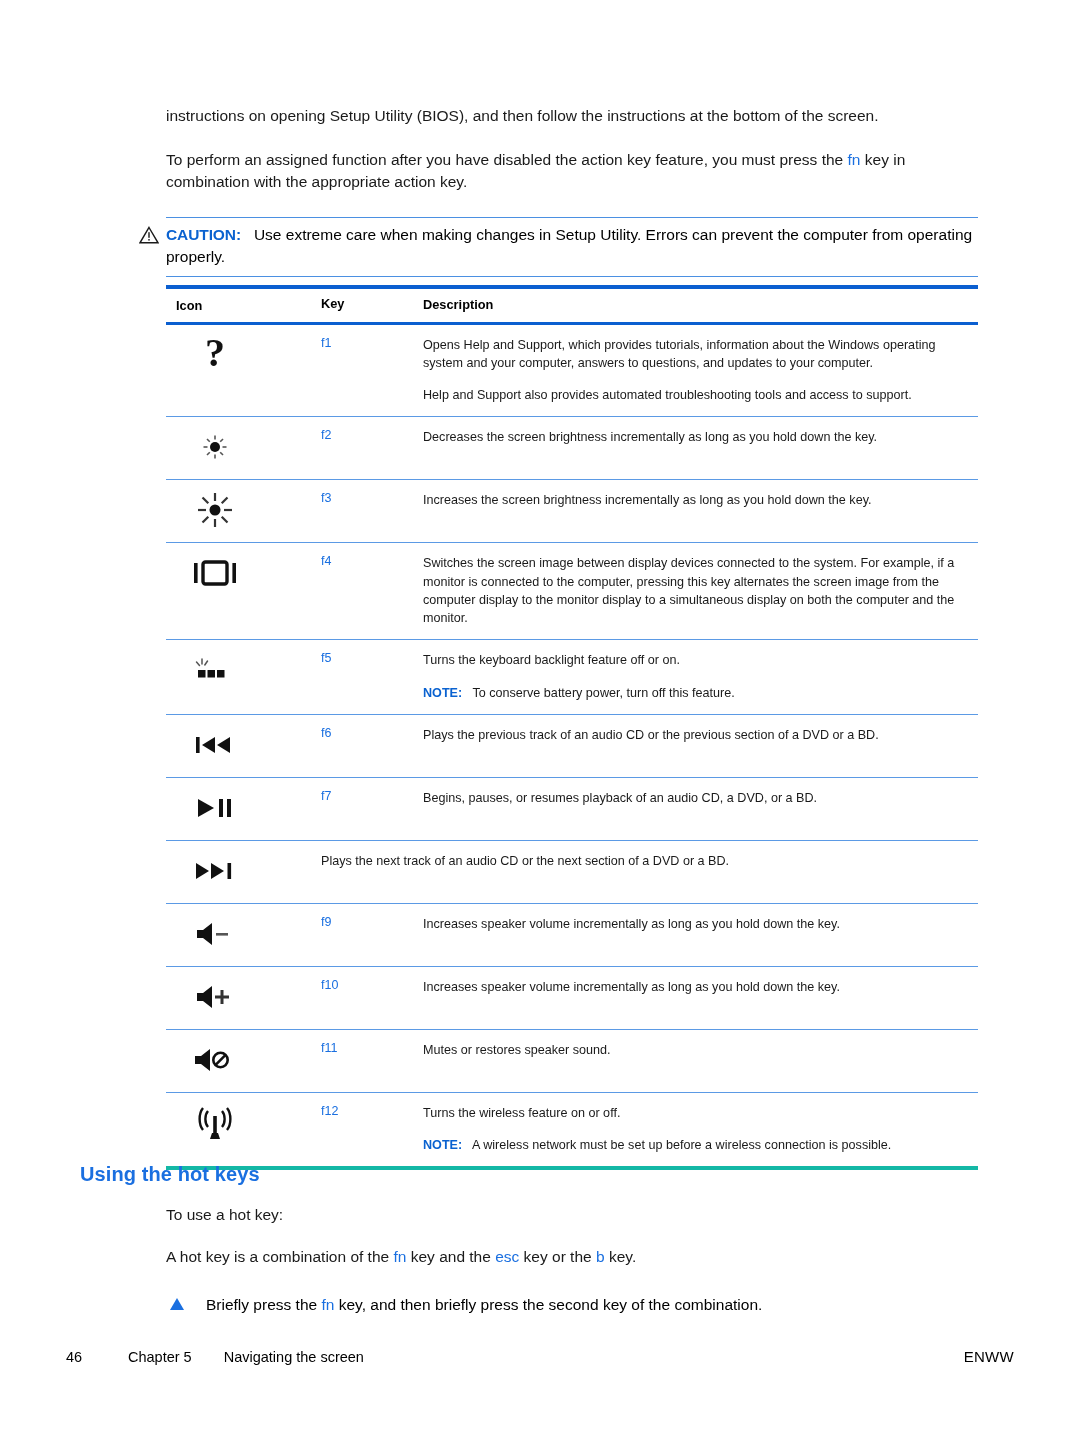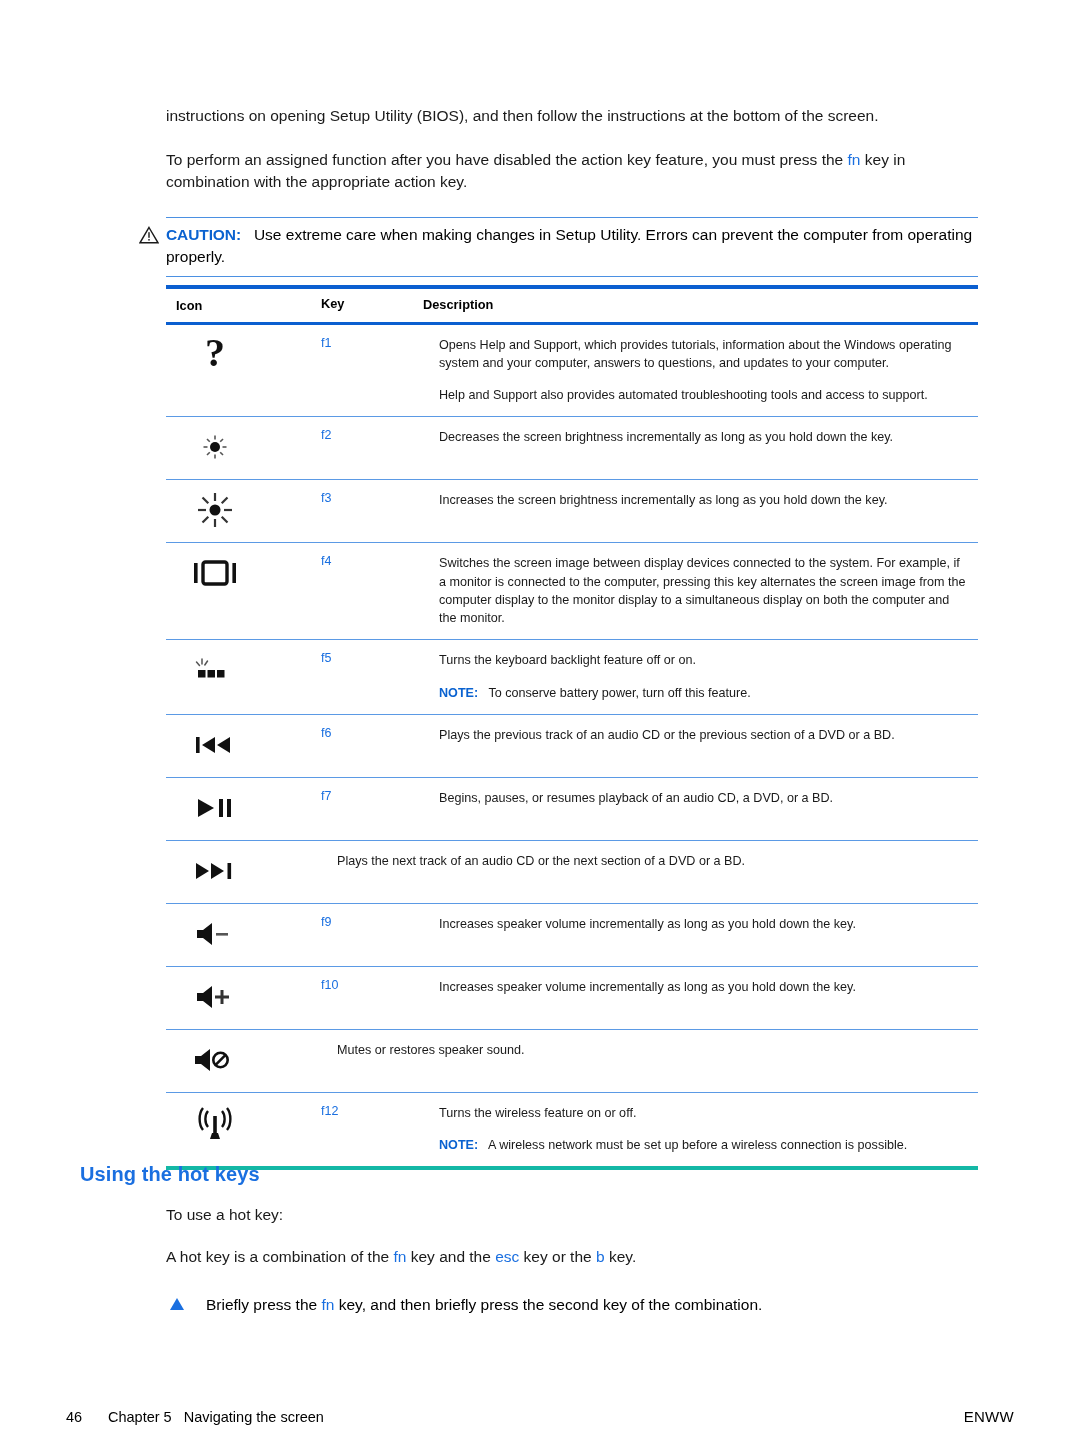--- a/index.html
+++ b/index.html
@@ -117,21 +117,21 @@
     font-weight: bold;
     font-size: 12.8px;
     color: #000;
     padding-top: 7px;
     padding-bottom: 7px;
   }
   .ktrow.header .c-icon {
     align-items: center;
     padding-left: 10px;
   }
-  .desc-p { margin: 0 0 0 16px; }
+  .desc-p { margin: 0 0 0 0; }
   .desc-p + .desc-p { margin-top: 14px; }
   .note-label {
     color: #0a62d0;
     font-weight: bold;
   }
 
   .iconbox {
     width: 62px;
     height: 44px;
     display: flex;
@@ -174,25 +174,26 @@
     width: 0; height: 0;
     border-left: 7px solid transparent;
     border-right: 7px solid transparent;
     border-bottom: 12px solid #1a6fe0;
   }
 
   
   .footer {
     position: absolute;
     left: 66px;
-    top: 1408px;
+    top: 1348px;
     width: 948px;
     display: flex;
     align-items: baseline;
     font-size: 14.5px;
+    gap: 20px;
   }
   .f-page { width: 42px; }
   .f-chapter { font-weight: normal; }
   .f-chaptitle { margin-left: 12px; }
   .f-right { margin-left: auto; font-size: 15px; letter-spacing: 0.3px; }
 </style>
 </head>
 <body>
 
 <div class="page">
@@ -409,20 +410,21 @@
     <div class="ktrow">
       <div class="c-icon">
         <span class="iconbox">
           <svg width="44" height="28" viewBox="0 0 44 28">
             <polygon points="2,10 8,10 17,3 17,25 8,18 2,18" fill="#111"></polygon>
             <circle cx="27.5" cy="14" r="7.2" fill="none" stroke="#111" stroke-width="2.6"></circle>
             <line x1="22.4" y1="19.1" x2="32.6" y2="8.9" stroke="#111" stroke-width="2.6"></line>
           </svg>
         </span>
       </div>
+      <div class="c-key">f11</div>
       <div class="c-desc">
         <div class="desc-p">Mutes or restores speaker sound.</div>
       </div>
     </div>
 
     <div class="ktrow">
       <div class="c-icon">
         <span class="iconbox">
           <svg width="46" height="40" viewBox="0 0 46 40">
             <rect x="21.2" y="13" width="3.6" height="19" fill="#111"></rect>

